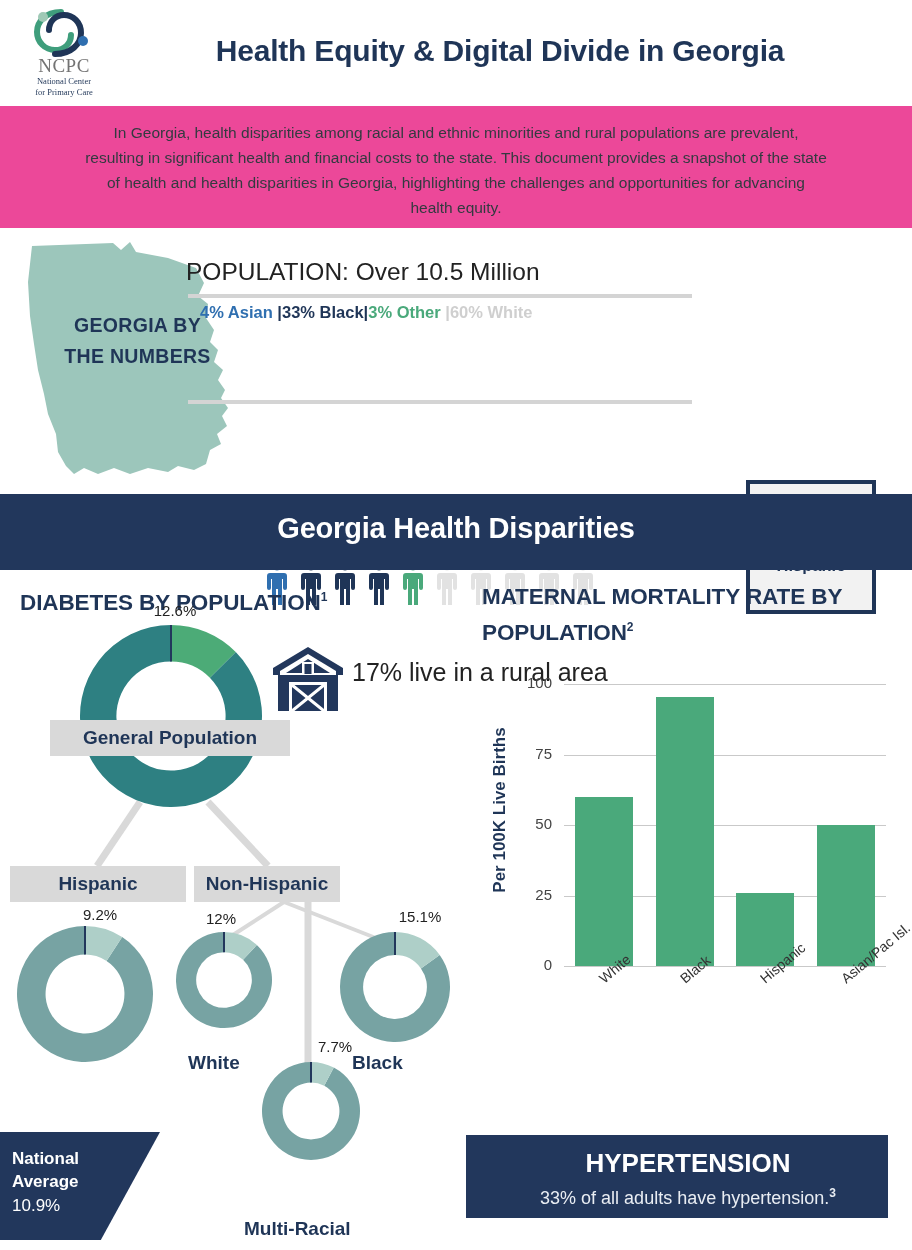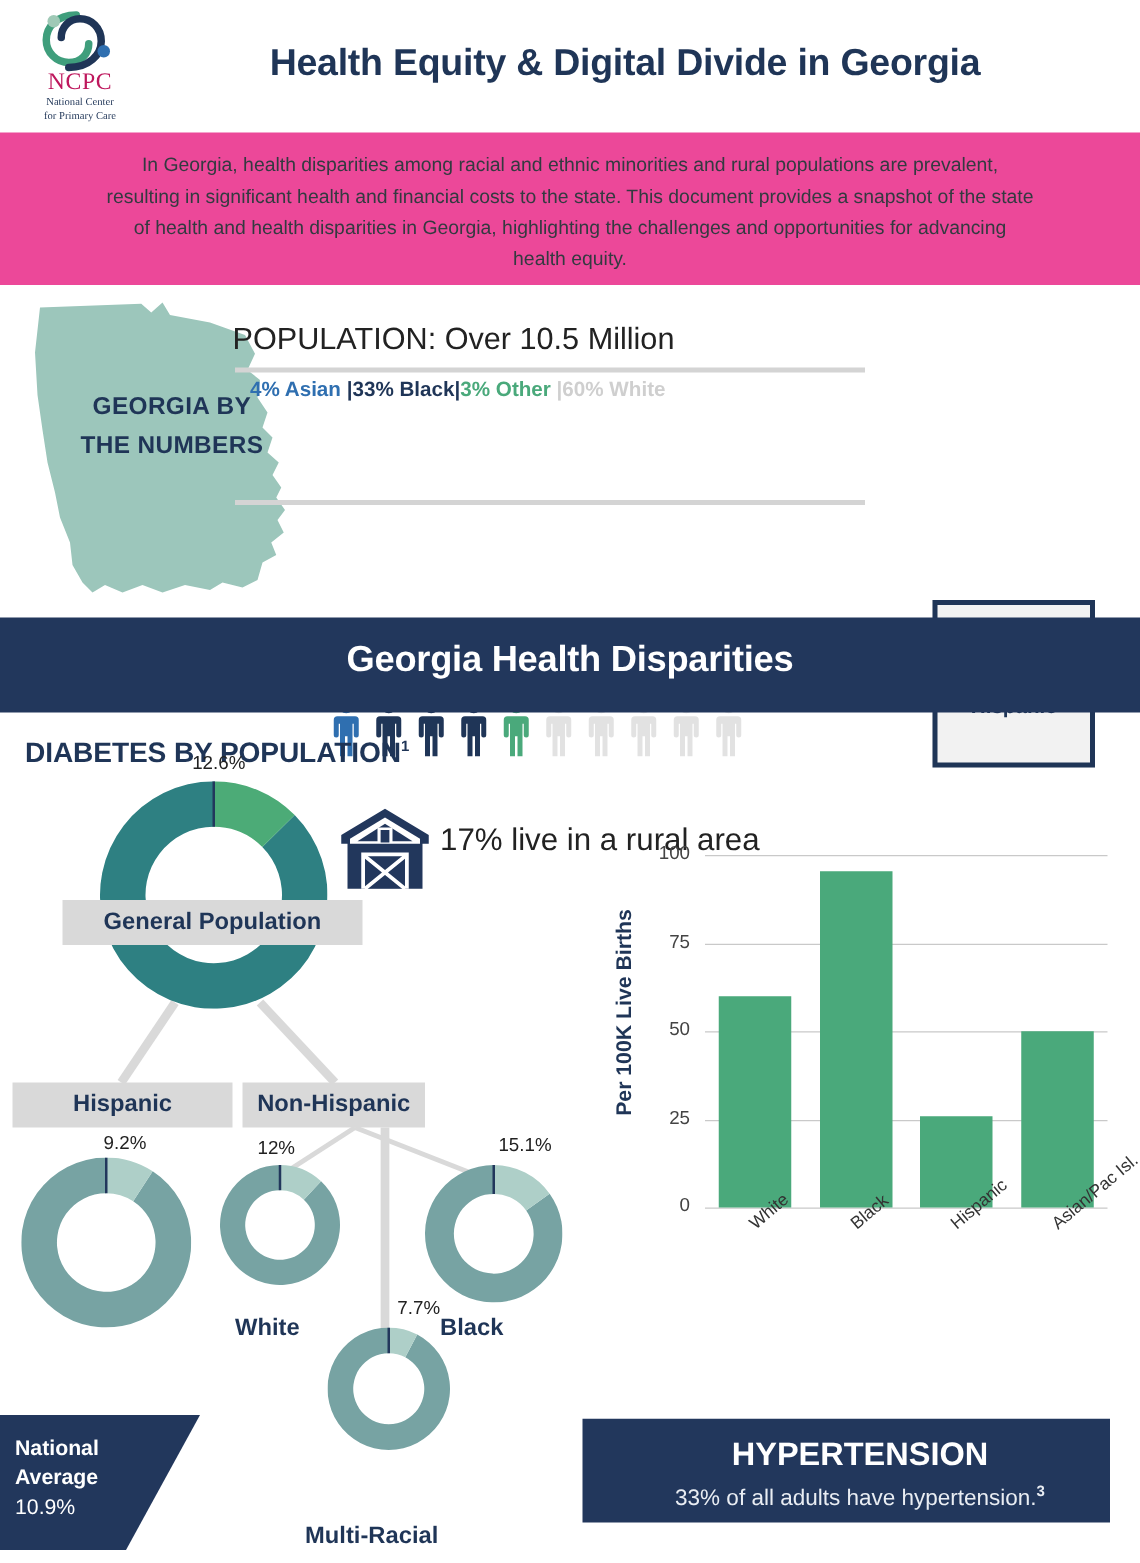--- a/index.html
+++ b/index.html
@@ -9,21 +9,21 @@
     font-family:"Liberation Sans", sans-serif;
     color:#1f3557; overflow:hidden;
   }
   .page { position:relative; width:912px; height:1250px; background:#ffffff; }
 
   
   .header { position:absolute; left:0; top:0; width:912px; height:106px; background:#fff; }
   .logo { position:absolute; left:17px; top:8px; width:92px; height:90px; }
   .logo-mark { position:absolute; left:14px; top:0px; width:62px; height:50px; }
   .logo-txt { position:absolute; left:6px; top:48px; width:82px; text-align:center; }
-  .logo-ncpc { font-family:"Liberation Serif", serif; font-size:19px; letter-spacing:0.5px; color:#be185d; line-height:19px; }
+  .logo-ncpc { font-family:"Liberation Serif", serif; font-size:19px; letter-spacing:0.5px; color:#737373; line-height:19px; }
   .logo-sub { font-family:"Liberation Serif", serif; font-size:8.5px; color:#1f3557; line-height:10px; margin-top:1px;}
   .header-title {
     position:absolute; left:120px; top:34px; width:760px; text-align:center;
     font-size:30px; font-weight:bold; color:#1f3557; letter-spacing:-0.2px;
   }
 
   
   .intro { position:absolute; left:0; top:106px; width:912px; height:148px; background:#ec4899; }
   .intro p {
     position:absolute; left:84px; top:14px; width:744px; text-align:center;
@@ -319,20 +319,23 @@
   <div class="natavg">
     <div class="shape"></div>
     <div class="t1">
       <span>National</span><br>
       <span>Average</span>
     </div>
     <div class="t2">10.9%</div>
   </div>
 
   <div class="maternal">
+    <div class="sec-title" id="mat-title">
+      <span>MATERNAL MORTALITY RATE BY POPULATION</span><span class="sup">2</span>
+    </div>
 
     <div class="chart">
       <div class="ylab">Per 100K Live Births</div>
       <div class="plot" id="plot-area">
           <div class="gridline" style="top: 282px;"></div>
           <div class="ytick" style="top: 272px;">0</div>
           <div class="gridline" style="top: 211.5px;"></div>
           <div class="ytick" style="top: 201.5px;">25</div>
           <div class="gridline" style="top: 141px;"></div>
           <div class="ytick" style="top: 131px;">50</div>

